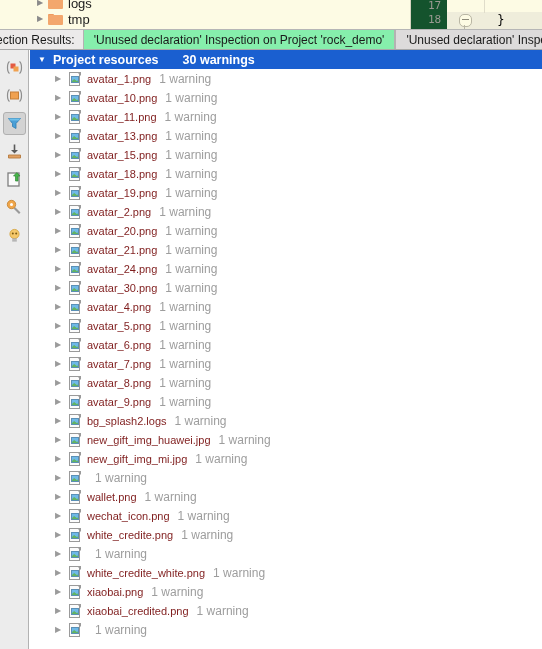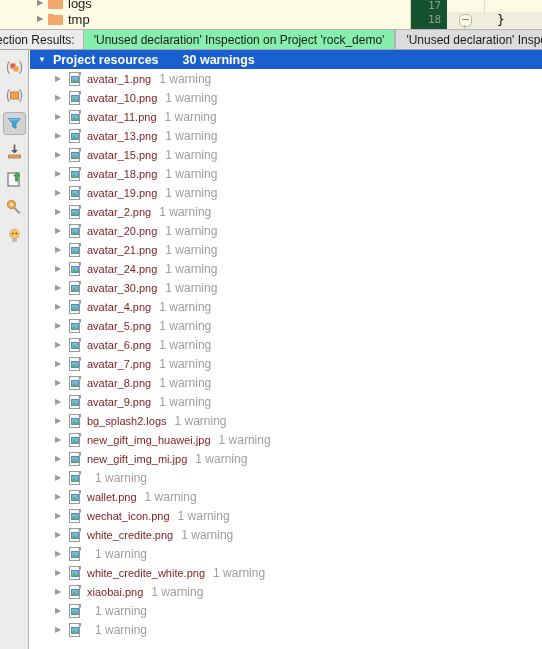--- a/index.html
+++ b/index.html
@@ -682,20 +682,21 @@
         <span class="fname">xiaobai.png</span>
         <span class="fwarn">1 warning</span>
       </div>
       <div class="row">
         <span class="row-arrow">▶</span>
         <span class="file-ico">
           <span class="sheet"></span>
           <span class="fold"></span>
           <span class="pic"></span>
         </span>
+        <span class="fname">xiaobai_credited.png</span>
         <span class="fwarn">1 warning</span>
       </div>
       <div class="row">
         <span class="row-arrow">▶</span>
         <span class="file-ico">
           <span class="sheet"></span>
           <span class="fold"></span>
           <span class="pic"></span>
         </span>
         <span class="fwarn">1 warning</span>

